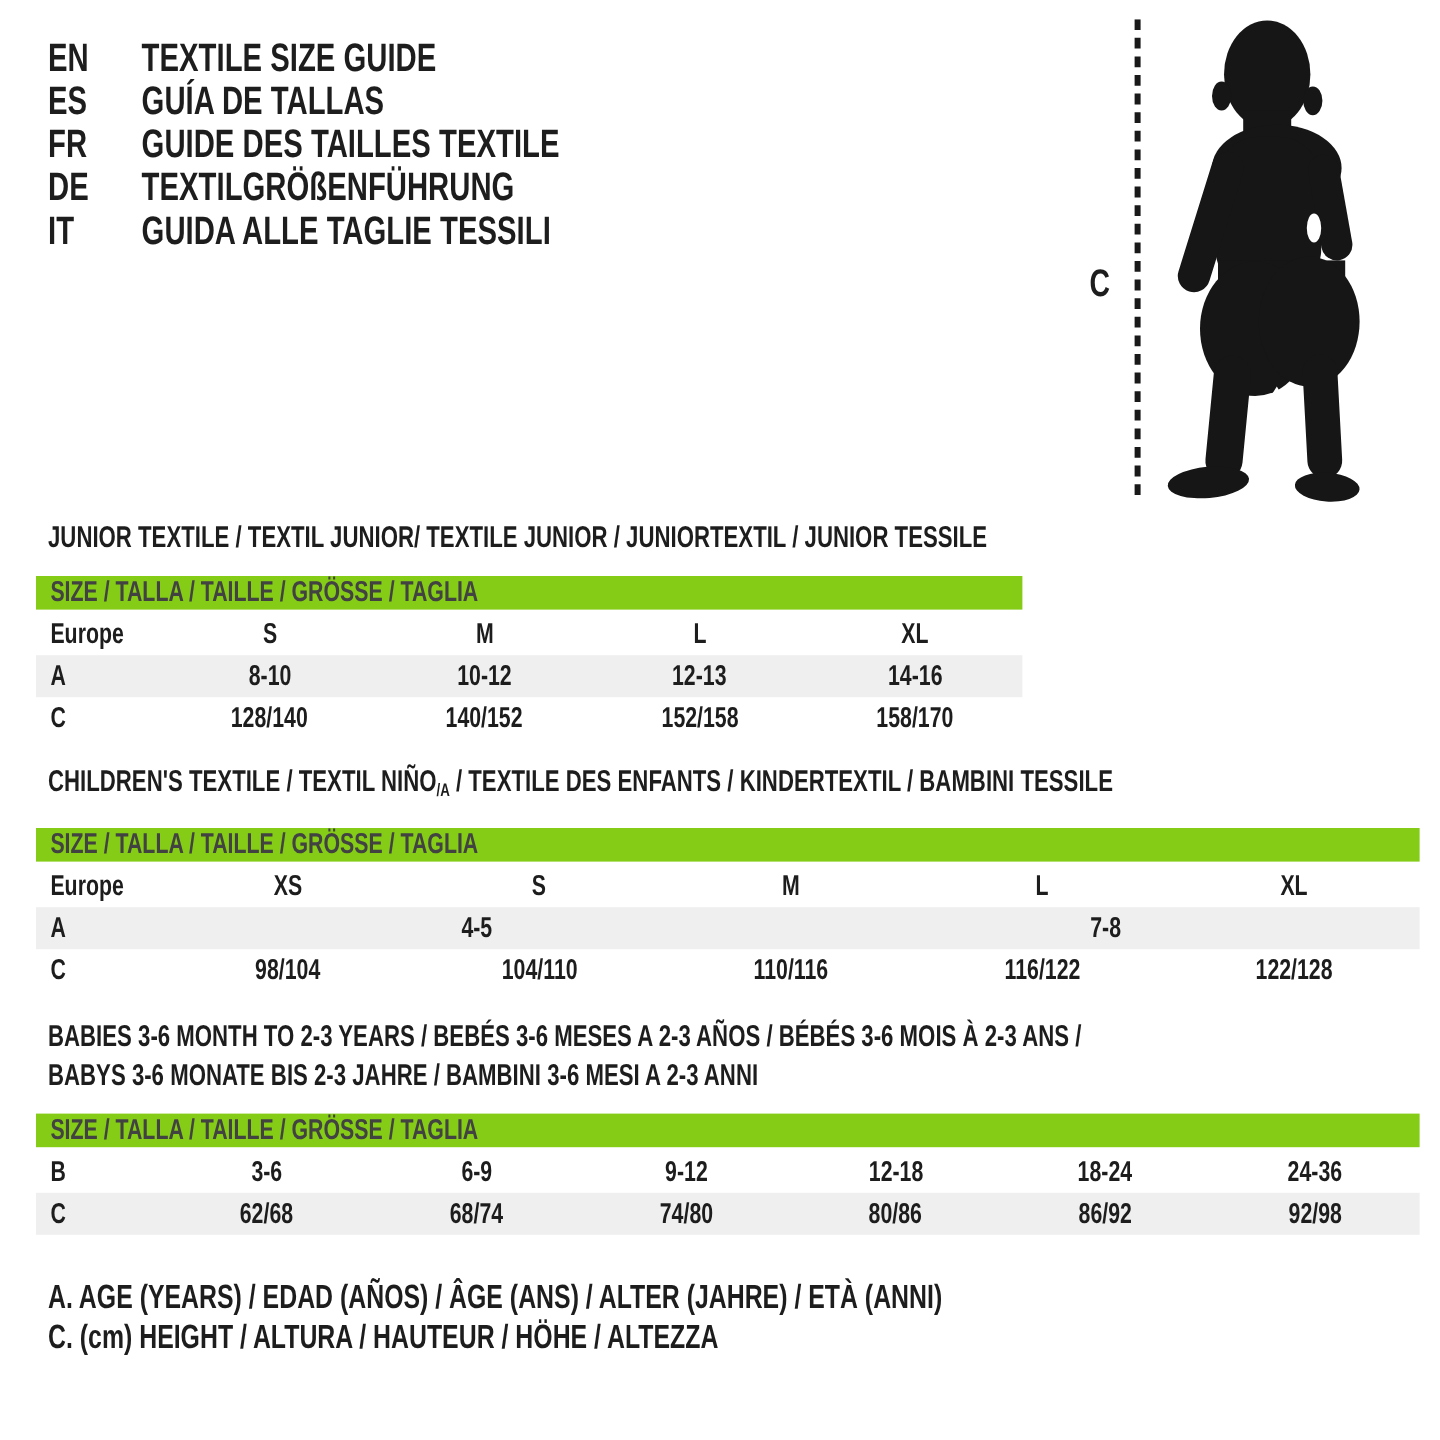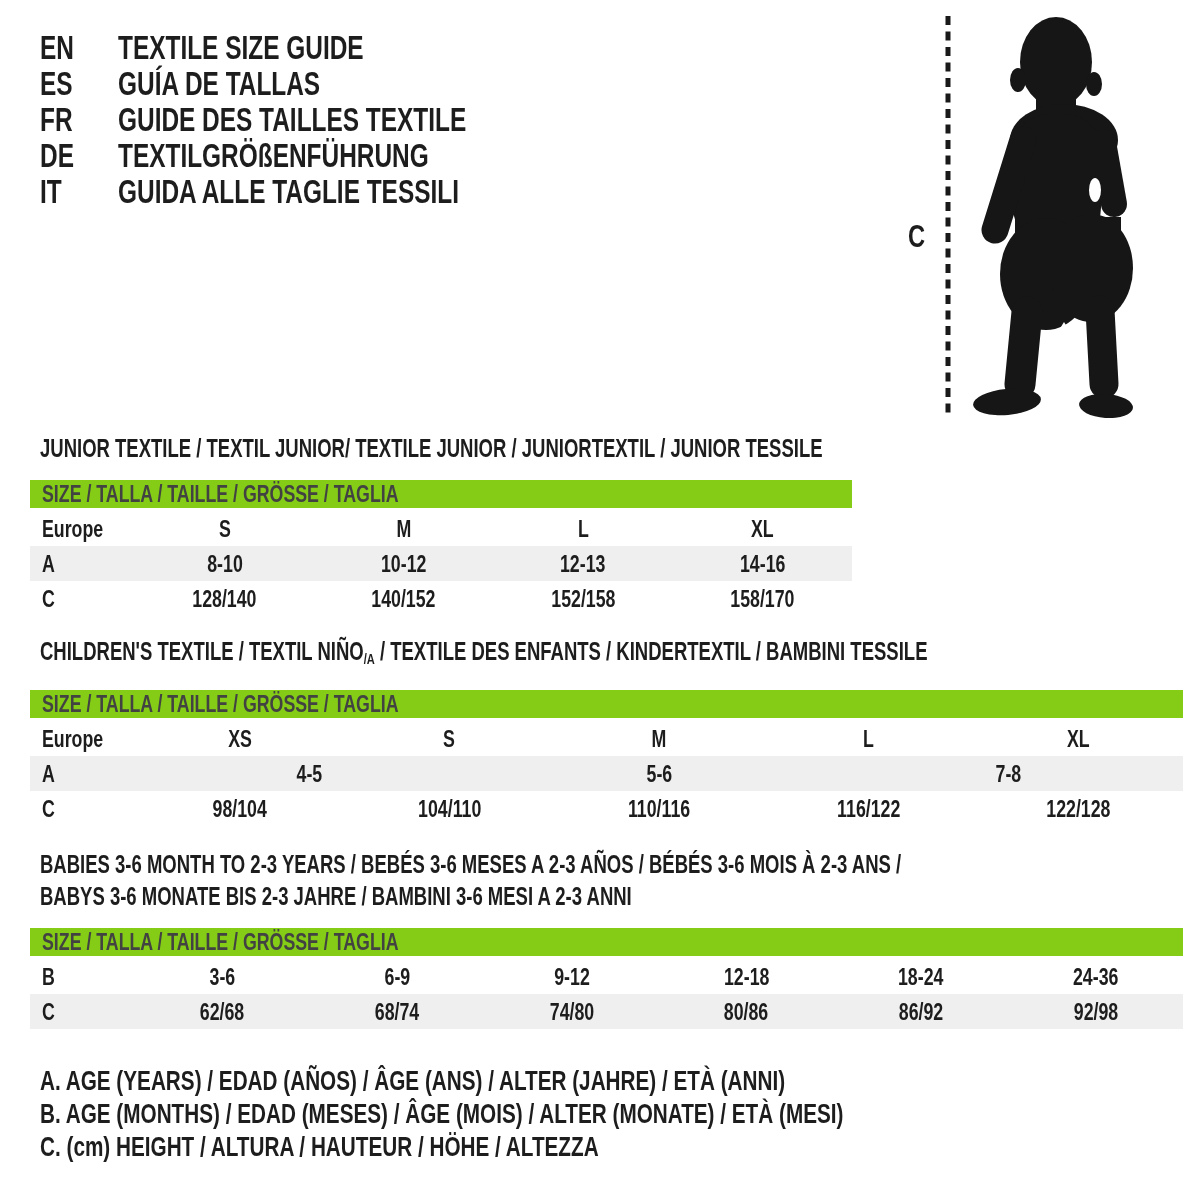--- a/index.html
+++ b/index.html
@@ -173,23 +173,20 @@
     <span class="cell">
         <span class="cond-c">XL</span>
       </span>
   </div>
   <div class="row row-shade">
     <span class="lbl"><span class="cond">A</span></span>
     <span class="cell">
         <span class="cond-c">4-5</span>
       </span>
     <span class="cell">
-        <span class="cond-c">5-6</span>
-      </span>
-    <span class="cell">
         <span class="cond-c">7-8</span>
       </span>
   </div>
   <div class="row">
     <span class="lbl"><span class="cond">C</span></span>
     <span class="cell">
         <span class="cond-c">98/104</span>
       </span>
     <span class="cell">
         <span class="cond-c">104/110</span>
@@ -256,18 +253,15 @@
         <span class="cond-c">92/98</span>
       </span>
   </div>
 </div>
 
 <div class="legend">
   <div class="legend-line">
     <span class="cond">A. AGE (YEARS) / EDAD (AÑOS) / ÂGE (ANS) / ALTER (JAHRE) / ETÀ (ANNI)</span>
   </div>
   <div class="legend-line">
-    <span class="cond">B. AGE (MONTHS) / EDAD (MESES) / ÂGE (MOIS) / ALTER (MONATE) / ETÀ (MESI)</span>
-  </div>
-  <div class="legend-line">
     <span class="cond">C. (cm) HEIGHT / ALTURA / HAUTEUR / HÖHE / ALTEZZA</span>
   </div>
 </div>
 
 </body></html>

